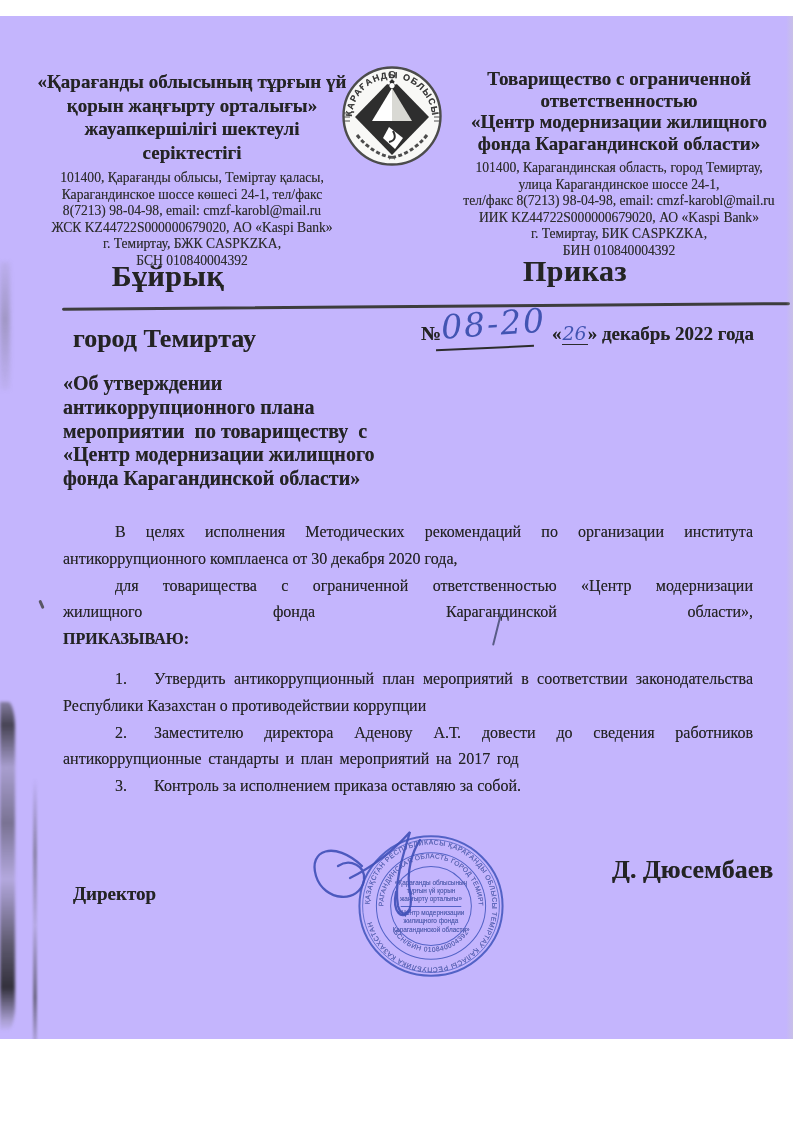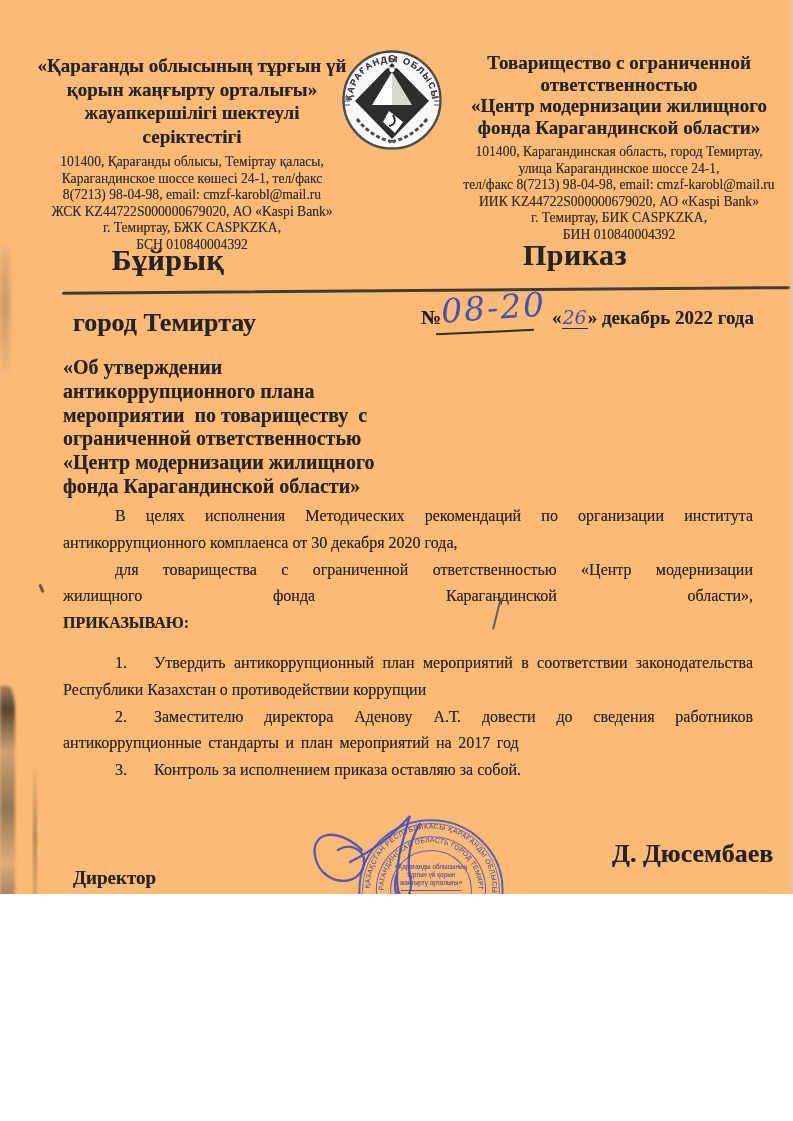--- a/index.html
+++ b/index.html
@@ -1,19 +1,19 @@
 <!DOCTYPE html>
 <html><head>
 <meta charset="utf-8">
 <style>
   * { margin:0; padding:0; box-sizing:border-box; }
   html,body { background:#ffffff; }
   .page {
-    position:relative; width:793px; height:894px; margin:0 auto;
-    background:#fdba74; overflow:hidden;
+    position:relative; width:793px; height:1023px; margin:16px auto;
+    background:#c4b5fd; overflow:hidden;
     font-family:"Liberation Serif", serif; color:#242424;
     text-shadow:0 0 0.5px rgba(45,45,45,.55);
   }
   
   .hdr-left { position:absolute; left:26px; top:54px; width:332px; text-align:center; }
   .hdr-right{ position:absolute; left:448px; top:52px; width:342px; text-align:center; }
   .hdr-title div { font-weight:bold; font-size:19px; line-height:23.5px; white-space:pre-wrap; }
   .hdr-right .hdr-title div { font-size:19px; line-height:21.5px; }
   .hdr-addr { margin-top:6px; }
   .hdr-addr div { font-size:13.6px; line-height:16.6px; color:#2e2e2e; white-space:pre-wrap; }
@@ -145,21 +145,20 @@
   <div class="meta-city">город Темиртау</div>
   <div class="meta-no-sign">№</div>
   <div class="meta-no-hand">08-20</div>
   <div class="meta-no-line"></div>
   <div class="meta-date"><span>«</span><span class="day">26</span><span>»</span><span> декабрь 2022 года</span></div>
 
   <div class="subject">
     <div>«Об утверждении</div>
     <div>антикоррупционного плана</div>
     <div>мероприятии  по товариществу  с</div>
-    <div>ограниченной ответственностью</div>
     <div>«Центр модернизации жилищного</div>
     <div>фонда Карагандинской области»</div>
   </div>
 
   <div class="bodycol">
     <p>В целях исполнения Методических рекомендаций по организации института антикоррупционного комплаенса от 30 декабря 2020 года,</p>
     <p class="p-wide">для товарищества с ограниченной ответственностью «Центр модернизации жилищного фонда Карагандинской области»,</p>
     <p class="p-resolve">ПРИКАЗЫВАЮ:</p>
     <div class="items">
       <p class="item"><span class="inum">1.</span><span>Утвердить антикоррупционный план мероприятий  в соответствии законодательства Республики Казахстан о противодействии коррупции</span></p>

